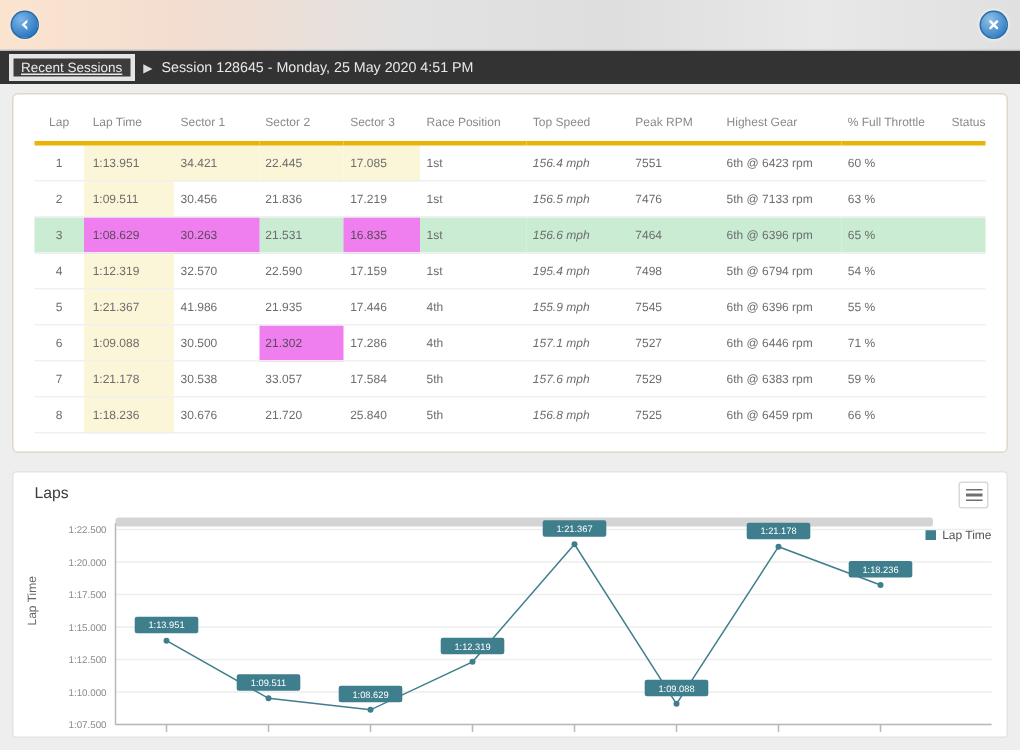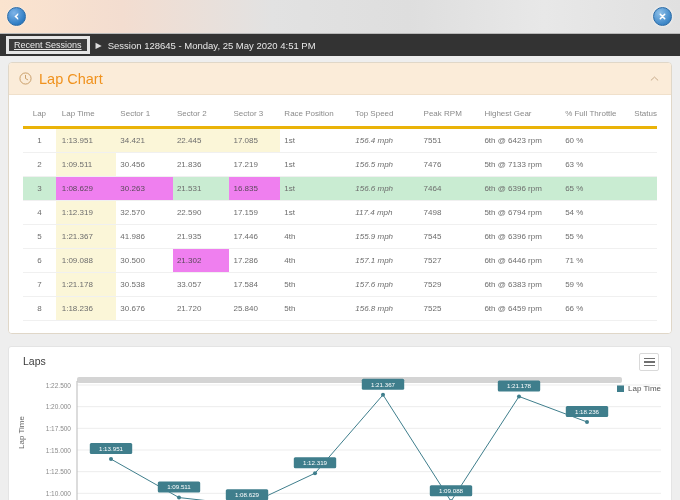--- a/index.html
+++ b/index.html
@@ -209,30 +209,20 @@
 
 <div class="crumbbar">
   <span class="crumb-link">Recent Sessions</span>
   <span class="crumb-arrow">▶</span>
   <span class="crumb-current">Session 128645 - Monday, 25 May 2020 4:51 PM</span>
 </div>
 
 <div class="page">
 
   <div class="panel">
-    <div class="panel-head">
-      <svg class="clock" viewBox="0 0 14 14">
-        <circle cx="7" cy="7" r="6" fill="none" stroke="#c79a63" stroke-width="1"></circle>
-        <path d="M7 3.6 L7 7 L9.4 8.4" fill="none" stroke="#c79a63" stroke-width="1" stroke-linecap="round"></path>
-      </svg>
-      <span class="panel-title">Lap Chart</span>
-      <svg class="collapse-chevron" viewBox="0 0 10 6">
-        <path d="M1 5 L5 1.3 L9 5" fill="none" stroke="#c3a584" stroke-width="1.1" stroke-linecap="round"></path>
-      </svg>
-    </div>
 
     <div class="table-wrap">
       <table>
         <thead>
           <tr>
             <th class="h-lap">Lap</th>
             <th class="h-laptime">Lap Time</th>
             <th class="h-s1">Sector 1</th>
             <th class="h-s2">Sector 2</th>
             <th class="h-s3">Sector 3</th>
@@ -284,21 +274,21 @@
             <td class="c-throttle">65 %</td>
             <td class="c-status"></td>
           </tr>
           <tr>
             <td class="c-lap">4</td>
             <td class="c-laptime hl-yellow">1:12.319</td>
             <td class="c-s1">32.570</td>
             <td class="c-s2">22.590</td>
             <td class="c-s3">17.159</td>
             <td class="c-pos">1st</td>
-            <td class="c-speed">117.4 mph</td>
+            <td class="c-speed">195.4 mph</td>
             <td class="c-rpm">7498</td>
             <td class="c-gear">5th @ 6794 rpm</td>
             <td class="c-throttle">54 %</td>
             <td class="c-status"></td>
           </tr>
           <tr>
             <td class="c-lap">5</td>
             <td class="c-laptime hl-yellow">1:21.367</td>
             <td class="c-s1">41.986</td>
             <td class="c-s2">21.935</td>

